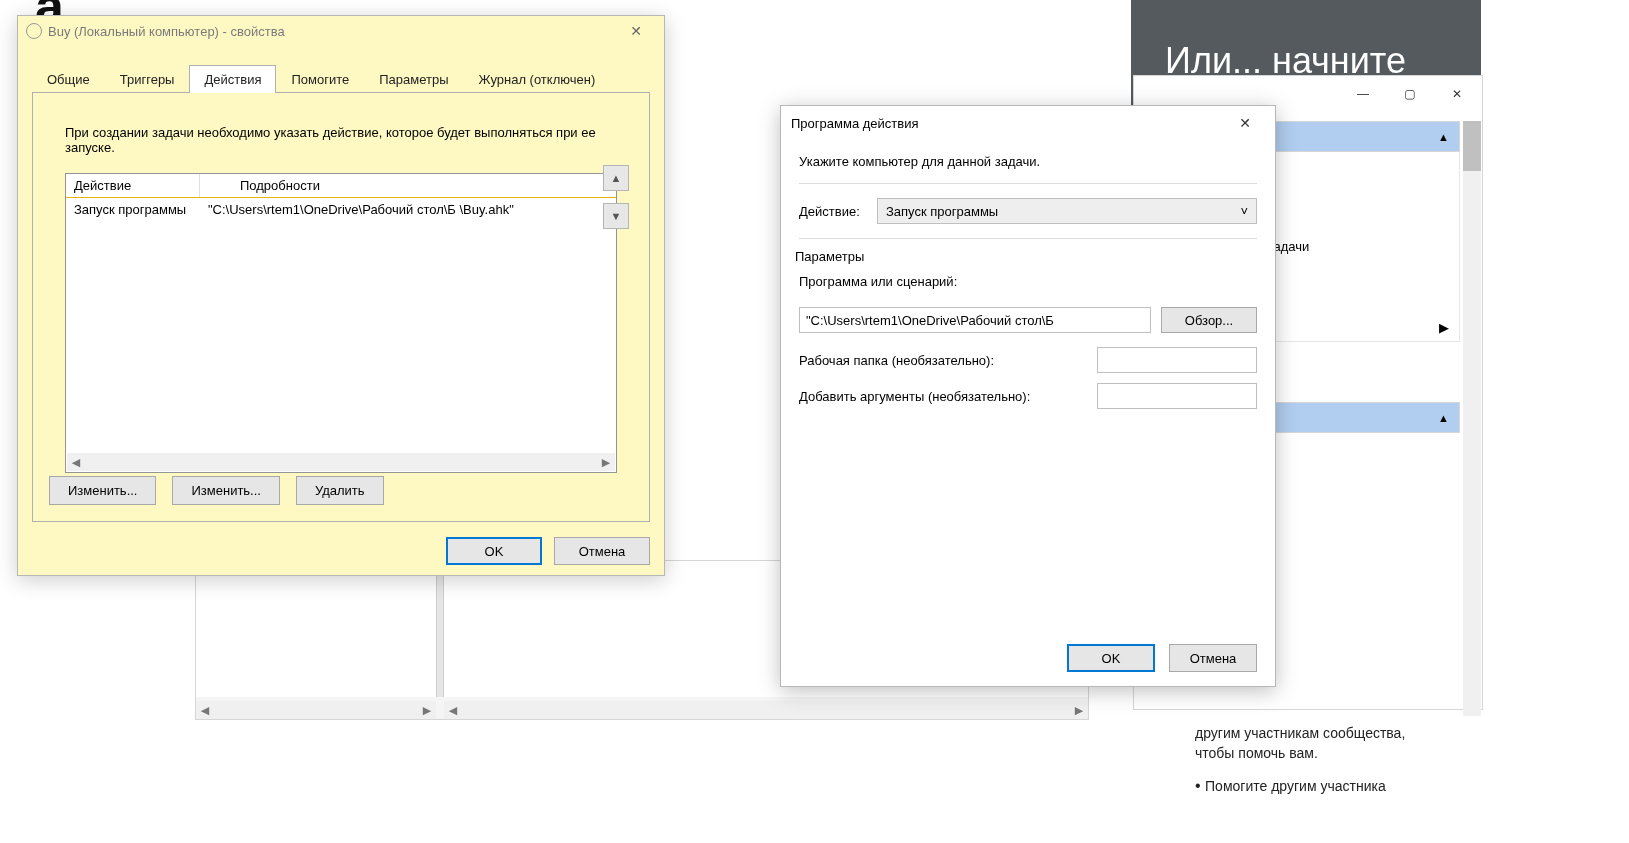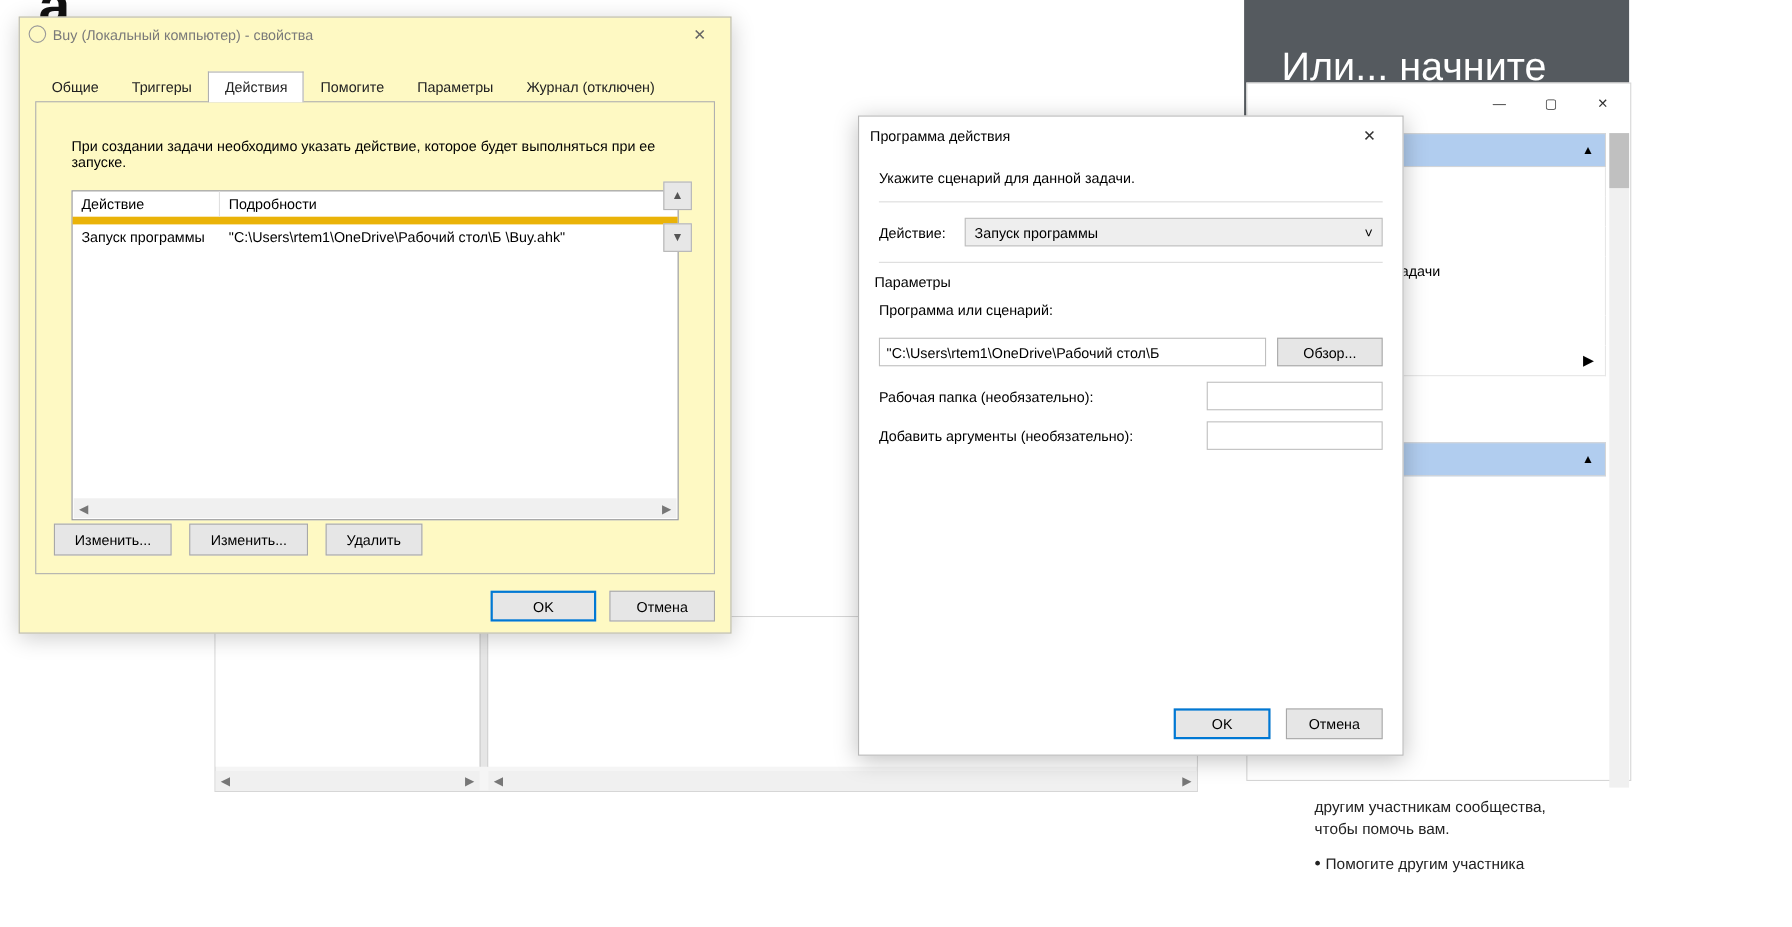--- a/index.html
+++ b/index.html
@@ -40,21 +40,21 @@
   .dlg1 { position:absolute; left:17px; top:15px; width:648px; height:561px; background:#fef9c3; border:1px solid #b7b7b7; box-shadow:0 4px 20px rgba(0,0,0,.2); }
   .dlg1 .titlebar { height:30px; display:flex; align-items:center; padding:0 8px; font-size:13px; color:#7a7a7a; }
   .dlg1 .titlebar .icon { width:16px; height:16px; margin-right:6px; border-radius:50%; border:1px solid #999; position:relative; }
   .dlg1 .titlebar .close { margin-left:auto; width:40px; text-align:center; font-size:14px; color:#666; }
   .dlg1 .tabs { display:flex; align-items:flex-end; padding:0 14px; margin-top:18px; font-size:13px; }
   .dlg1 .tab { padding:6px 14px; border:1px solid transparent; border-bottom:none; color:#222; position:relative; top:1px; }
   .dlg1 .tab.active { background:#fff; border-color:#b0b0b0; z-index:2; }
   .dlg1 .tabpanel { margin:0 14px 5px 14px; border:1px solid #b0b0b0; border-top:1px solid #b0b0b0; padding:32px; height:430px; position:relative; }
   .dlg1 .instruction { font-size:13px; margin-bottom:18px; }
   .dlg1 .actions-table { border:1px solid #949494; height:300px; position:relative; background:#fff; }
-  .dlg1 .actions-table .hdr { display:flex; border-bottom:7px solid #eab308; font-size:13px; }
+  .dlg1 .actions-table .hdr { display:flex; border-bottom:1px solid #eab308; font-size:13px;gap:32px; }
   .dlg1 .actions-table .hdr .col { padding:4px 8px; }
   .dlg1 .actions-table .hdr .col.c1 { width:134px; border-right:1px solid #e0e0e0; }
   .dlg1 .actions-table .hdr .col.c2 { flex:1; }
   .dlg1 .actions-table .row { display:flex; font-size:13px; }
   .dlg1 .actions-table .row .cell { padding:4px 8px; }
   .dlg1 .actions-table .row .cell.c1 { width:134px; }
   .dlg1 .actions-table .row .cell.c2 { flex:1; white-space:nowrap; overflow:hidden; }
   .dlg1 .actions-table .hscroll { position:absolute; left:1px; right:1px; bottom:1px; }
   .dlg1 .updown { position:absolute; right:20px; top:72px; display:flex; flex-direction:column; gap:12px; }
   .dlg1 .updown button { width:26px; height:26px; border:1px solid #b5b5b5; background:#e7e7e7; font-size:11px; color:#555; }
@@ -196,21 +196,21 @@
     <button>Отмена</button>
   </div>
 </div>
 
 <div class="dlg2">
   <div class="titlebar">
     <span>Программа действия</span>
     <span class="close">✕</span>
   </div>
   <div class="body">
-    <div class="hint">Укажите сценарий для данной задачи.</div>
+    <div class="hint">Укажите компьютер для данной задачи.</div>
     <div class="row-action">
       <label>Действие:</label>
       <div class="select">
         <span>Запуск программы</span>
         <span>˅</span>
       </div>
     </div>
     <div class="group">
       <div class="glabel">Параметры</div>
       <div class="field-row wide">

